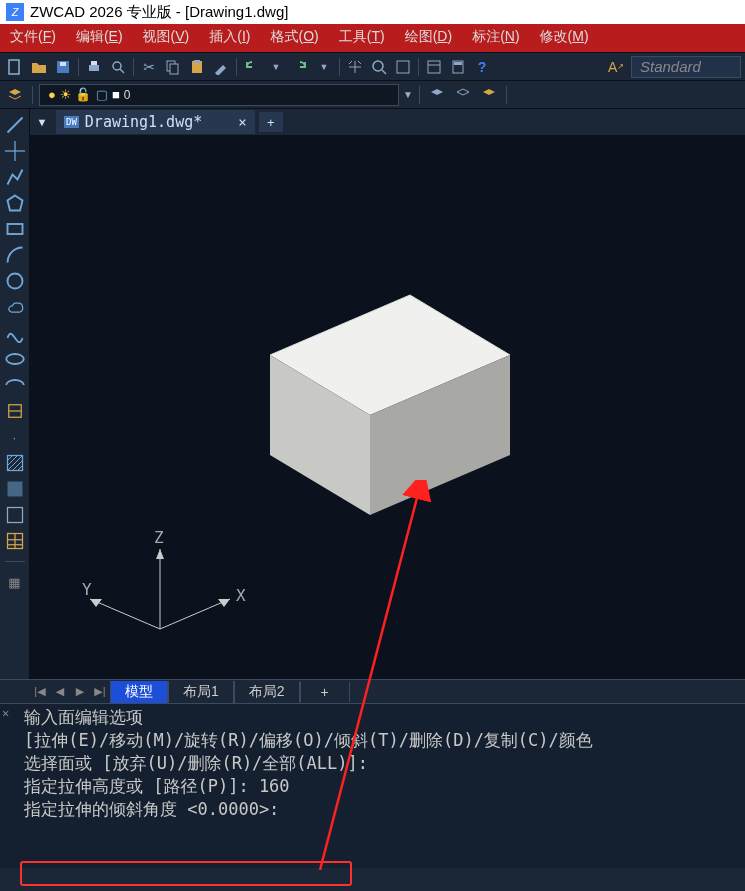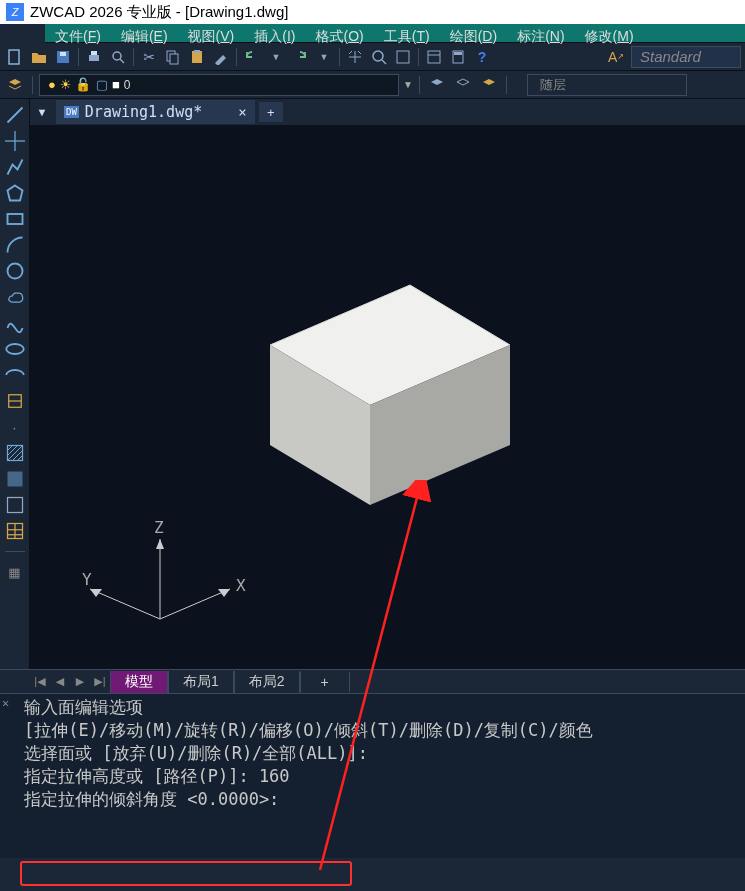--- a/index.html
+++ b/index.html
@@ -1,19 +1,19 @@
 <!DOCTYPE html>
 <html><head>
 <meta charset="utf-8">
 <style>
   * { margin:0; padding:0; box-sizing:border-box; }
   body { font-family:"Microsoft YaHei",sans-serif; background:#1b2636; color:#aaa; font-size:13px; width:745px; height:891px; overflow:hidden; position:relative; }
   .titlebar { display:flex; align-items:center; padding:2px 6px; background:#fff; color:#000; font-size:15px; height:24px;}
   .titlebar .logo { width:18px;height:18px;background:#3b82f6;color:#fff;font-size:11px;display:flex;align-items:center;justify-content:center;margin-right:6px;font-style:italic;}
-  .menubar { display:flex; background:#0f766e; border-bottom:1px solid #0a0f18; height:19px;margin-left:45px;}
+  .menubar { display:flex; background:#b91c1c; border-bottom:1px solid #0a0f18; height:29px;}
   .menubar .mitem { padding:4px 10px; color:#ddd; font-size:14px;}
   .menubar .mitem u { text-decoration:underline;}
   .toolbar1 { display:flex; align-items:center; gap:2px; background:#1b2636; padding:2px 4px; height:28px; border-bottom:1px solid #0a0f18;}
   .tbtn { width:22px; height:22px; display:flex; align-items:center; justify-content:center; color:#8fa8c9; font-size:14px;}
   .tbtn svg { width:16px; height:16px; }
   .sep { width:1px; height:18px; background:#3a4a60; margin:0 2px;}
   .stylefield { margin-left:auto; display:flex; align-items:center; gap:4px;}
   .stylefield input { background:#22314a; border:1px solid #3a4a60; color:#888; font-style:italic; padding:2px 8px; width:110px; height:22px; font-size:15px;}
   .toolbar2 { display:flex; align-items:center; gap:4px; background:#1b2636; padding:2px 4px; height:28px; border-bottom:1px solid #0a0f18;}
   .layerbox { display:flex; align-items:center; gap:4px; background:#0f1722; border:1px solid #3a4a60; padding:2px 8px; flex:1; max-width:360px; height:22px;}
@@ -28,21 +28,21 @@
   .filetab { display:flex; align-items:center; gap:6px; background:#283750; padding:2px 8px; color:#cfe0f5; font-family:"Consolas",monospace; font-size:15px; height:24px;}
   .filetab .close { color:#cfe0f5; font-size:14px; margin-left:30px;}
   .newtab { width:24px; height:20px; background:#283750; display:flex; align-items:center; justify-content:center; color:#cfe0f5;}
   .canvas3d { position:absolute; top:26px; left:0; right:0; bottom:0; }
   .box3d { position:absolute; left:200px; top:130px; }
   .ucs { position:absolute; left:50px; bottom:20px; }
   .ucs text { fill:#aaa; font-size:16px; font-family:"Consolas",monospace;}
   .layouttabs { display:flex; align-items:center; background:#1b2636; height:24px; border-top:1px solid #3a4a60;}
   .navbtn { width:20px; height:20px; display:flex; align-items:center; justify-content:center; color:#888; font-size:11px;}
   .ltab { padding:2px 14px; color:#ccc; font-size:14px; background:#1b2636; border-left:1px solid #3a4a60; border-right:1px solid #3a4a60;}
-  .ltab.active { background:#701a75; color:#fff;}
+  .ltab.active { background:#1d4ed8; color:#fff;}
   .cmdpanel { background:#14202f; font-family:"SimSun","NSimSun",monospace; font-size:17px; color:#ccc; border-top:1px solid #3a4a60; height:165px; overflow:hidden; position:relative;}
   .cmdpanel .closecmd { position:absolute; left:2px; top:2px; color:#888; font-size:12px;}
   .cmdpanel .lines { padding:2px 4px 2px 24px; line-height:23px;}
   .cmdpanel .line { color:#c8c8c8; white-space:nowrap;}
   .highlight { position:absolute; border:2px solid #ff3030; border-radius:3px; }
   .arrow-svg { position:absolute; pointer-events:none;}
 </style>
 </head>
 <body>
 
@@ -191,23 +191,20 @@
       <svg viewBox="0 0 16 16">
         <path d="M2 5l6-3 6 3-6 3z" fill="none" stroke="#8fa8c9"></path>
       </svg>
     </div>
   <div class="tbtn">
       <svg viewBox="0 0 16 16">
         <path d="M2 5l6-3 6 3-6 3z" fill="#d6a54a"></path>
       </svg>
     </div>
   <div class="sep"></div>
-  <div class="follow">
-      <span>随层</span>
-    </div>
 </div>
 
 <div class="mainarea">
   <div class="sidetools">
     <div class="st">
         <svg viewBox="0 0 16 16">
           <line x1="2" y1="14" x2="14" y2="2" stroke="#6fa8d8" stroke-width="1.5"></line>
         </svg>
       </div>
     <div class="st">

